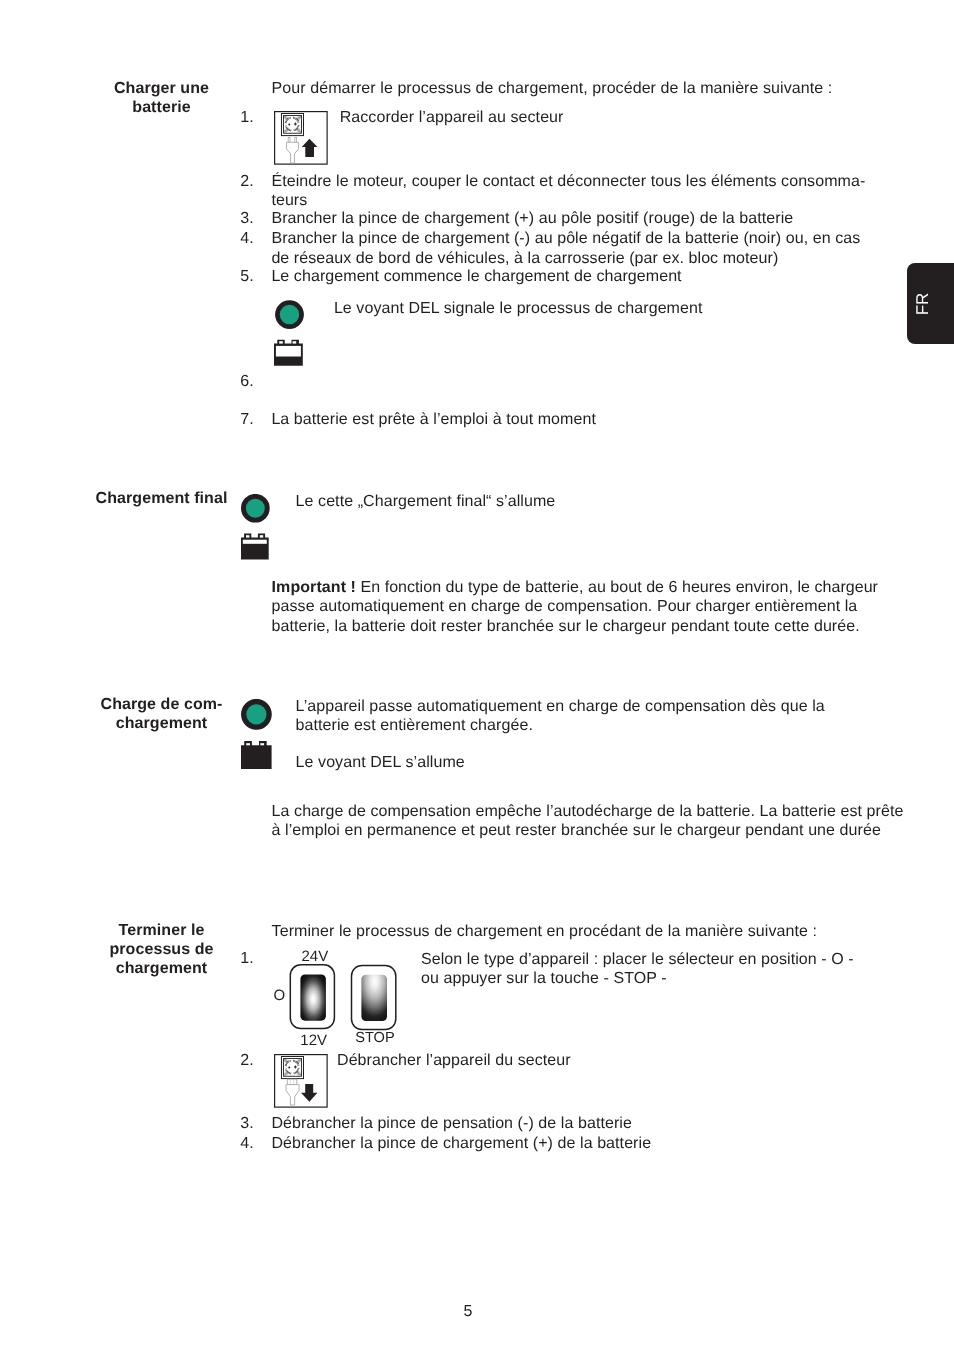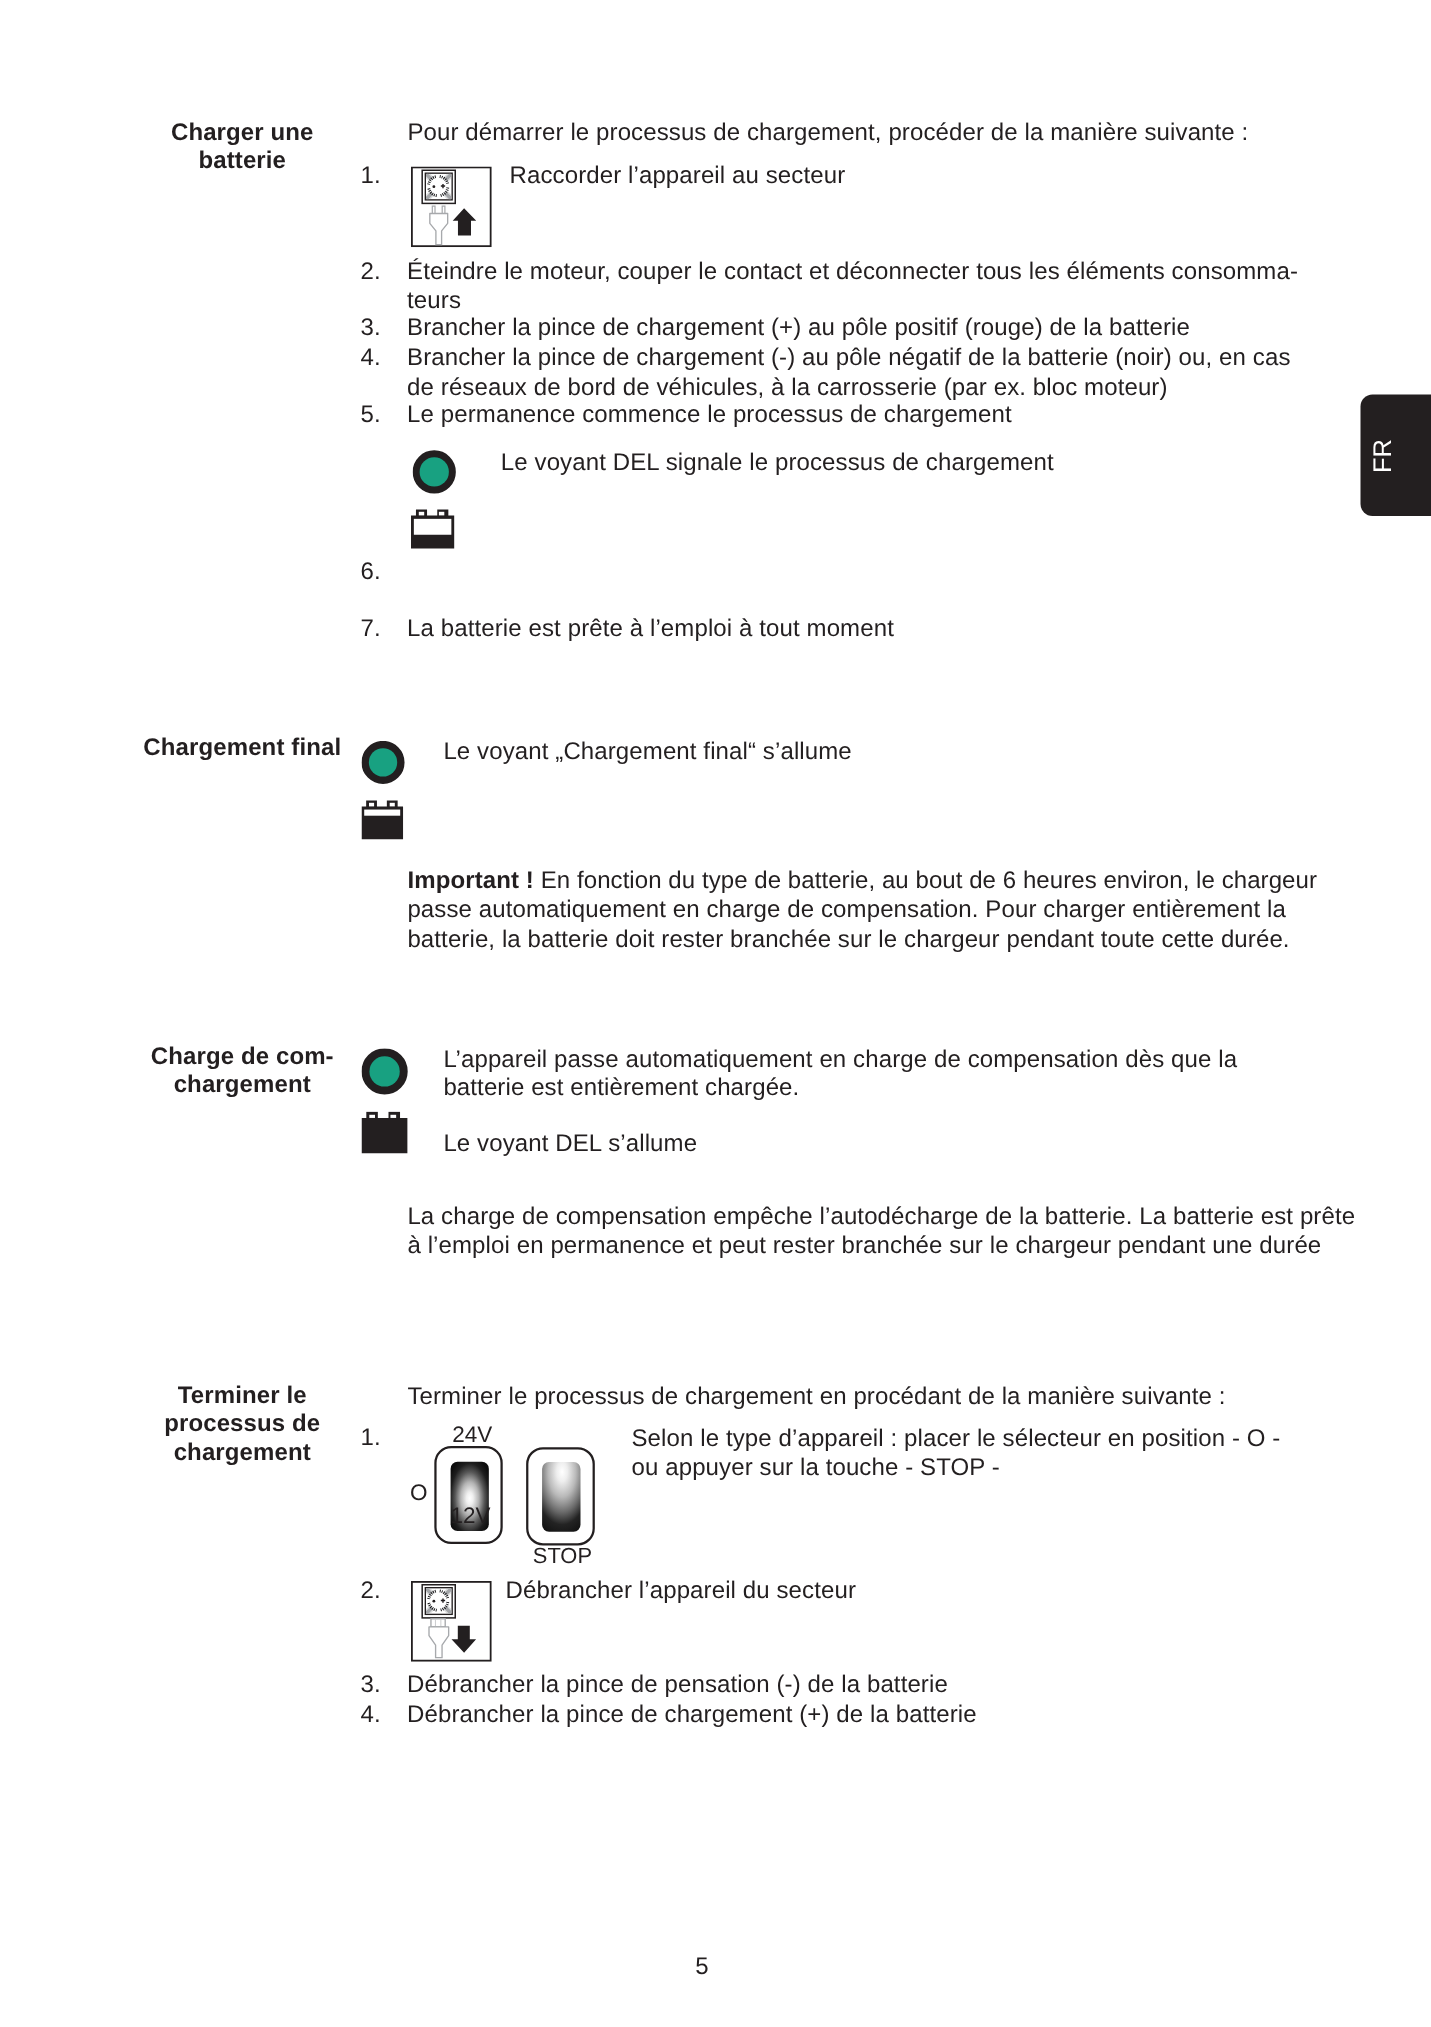--- a/index.html
+++ b/index.html
@@ -83,21 +83,21 @@
   <div class="bd num" style="top:209.3px">3.</div>
   <div class="bd tx" style="top:209.3px">Brancher la pince de chargement (+) au pôle positif (rouge) de la batterie</div>
 
   <div class="bd num" style="top:229.4px">4.</div>
   <div class="bd tx" style="top:229.4px">
     <div>Brancher la pince de chargement (-) au pôle négatif de la batterie (noir) ou, en cas</div>
     <div>de réseaux de bord de véhicules, à la carrosserie (par ex. bloc moteur)</div>
   </div>
 
   <div class="bd num" style="top:266.9px">5.</div>
-  <div class="bd tx" style="top:266.9px">Le permanence commence le processus de chargement</div>
+  <div class="bd tx" style="top:266.9px">Le chargement commence le chargement de chargement</div>
 
   <div class="bd" style="top:298.5px;left:333.9px;width:533px">Le voyant DEL signale le processus de chargement</div>
 
   <div class="bd num" style="top:371.6px">6.</div>
 
   <div class="bd num" style="top:410.2px">7.</div>
   <div class="bd tx" style="top:410.2px">La batterie est prête à l’emploi à tout moment</div>
 
   <svg class="ic-led" style="left:275.2px;top:299.8px" width="30" height="30" viewBox="0 0 30 30">
     <circle cx="14.5" cy="14.6" r="11.6" fill="none" stroke="#231f20" stroke-width="5.6"></circle>
@@ -107,21 +107,21 @@
     <path d="M0 4.6 h3.3 v-3.9 h7.4 v3.9 h6.8 v-3.9 h7.4 v3.9 h3.9 v22.1 h-28.8 z" fill="#231f20"></path>
     <rect x="1.9" y="6.9" width="25.0" height="10.6" fill="#fff"></rect>
     <rect x="5.2" y="2.2" width="3.6" height="2.4" fill="#fff"></rect>
     <rect x="18.6" y="2.2" width="3.6" height="2.4" fill="#fff"></rect>
   </svg>
 
   <div class="hd" style="top:488.7px">
     <div>Chargement final</div>
   </div>
 
-  <div class="bd" style="top:491.9px;left:295.6px;width:572px">Le voyant „Chargement final“ s’allume</div>
+  <div class="bd" style="top:491.9px;left:295.6px;width:572px">Le cette „Chargement final“ s’allume</div>
 
   <div class="bd col" style="top:577.5px">
     <div><b style="letter-spacing:0.076px">Important !</b><span style="letter-spacing:0.076px">&nbsp;</span><span style="letter-spacing:0.0455px">En fonction du type de batterie, au bout de 6 heures environ, le chargeur</span></div>
     <div>passe automatiquement en charge de compensation. Pour charger entièrement la</div>
     <div>batterie, la batterie doit rester branchée sur le chargeur pendant toute cette durée.</div>
   </div>
 
   <svg class="ic-led" style="left:241.2px;top:494.1px" width="29" height="29" viewBox="0 0 29 29">
     <circle cx="14.35" cy="14.25" r="11.45" fill="none" stroke="#231f20" stroke-width="5.8"></circle>
     <circle cx="14.35" cy="14.25" r="9.45" fill="#18a181"></circle>
@@ -205,21 +205,21 @@
     <g>
       <rect x="2.3" y="2.8" width="44.1" height="63.8" rx="10.5" ry="10.5" fill="#fff" stroke="#231f20" stroke-width="1.5"></rect>
       <rect x="12.4" y="12.5" width="25.5" height="46.2" rx="4.6" ry="4.6" fill="url(#rockA)"></rect>
     </g>
     <g>
       <rect x="63.5" y="3.5" width="44.3" height="64.0" rx="10.5" ry="10.5" fill="#fff" stroke="#231f20" stroke-width="1.5"></rect>
       <rect x="73.4" y="12.7" width="25.6" height="46.4" rx="4.6" ry="4.6" fill="url(#rockB)"></rect>
     </g>
   </svg>
   <div class="swlab" style="left:301.5px;top:948.5px">24V</div>
-  <div class="swlab" style="left:300.3px;top:1003px">12V</div>
+  <div class="swlab" style="left:300.3px;top:1033px">12V</div>
   <div class="swlab" style="left:273.4px;top:988px">O</div>
   <div class="swlab" style="left:355.2px;top:1031.4px;font-size:14.6px">STOP</div>
 
   <svg class="pic-plug" style="left:274px;top:1054px" width="54" height="54" viewBox="0 0 54 54">
     <rect class="frame" x="0.6" y="0.6" width="52.5" height="52.5"></rect>
     <g class="socket">
       <rect x="7.46" y="2.5" width="22.04" height="22.1" fill="#fff" stroke="#231f20" stroke-width="1"></rect>
       <rect x="9.55" y="4.45" width="17.9" height="17.8" fill="#fff" stroke="#231f20" stroke-width="0.9"></rect>
       <clipPath id="sockclipB">
           <rect x="10.0" y="4.9" width="17.0" height="16.9"></rect>

